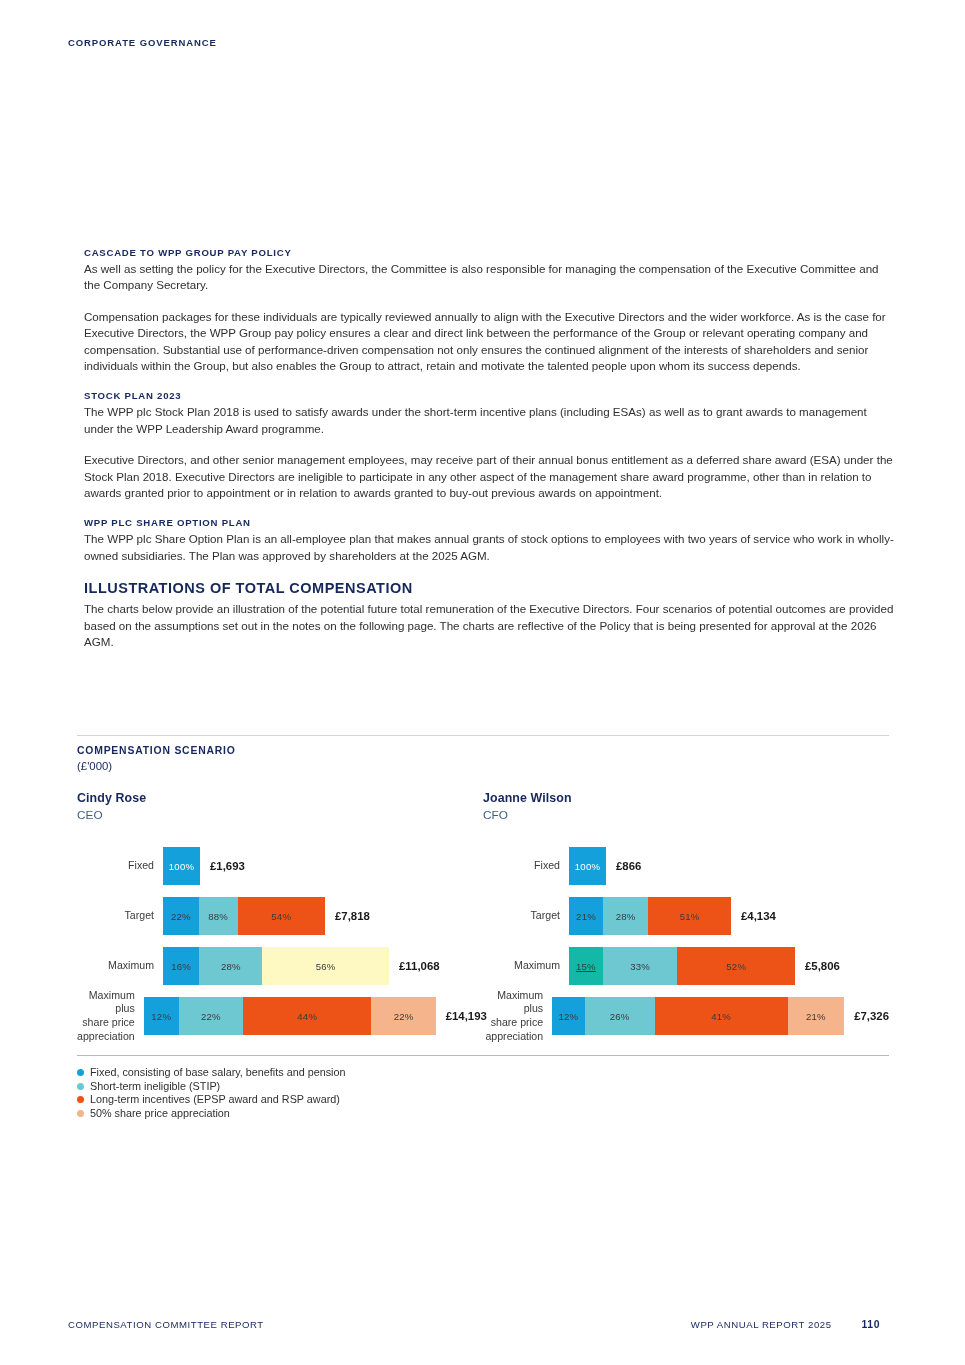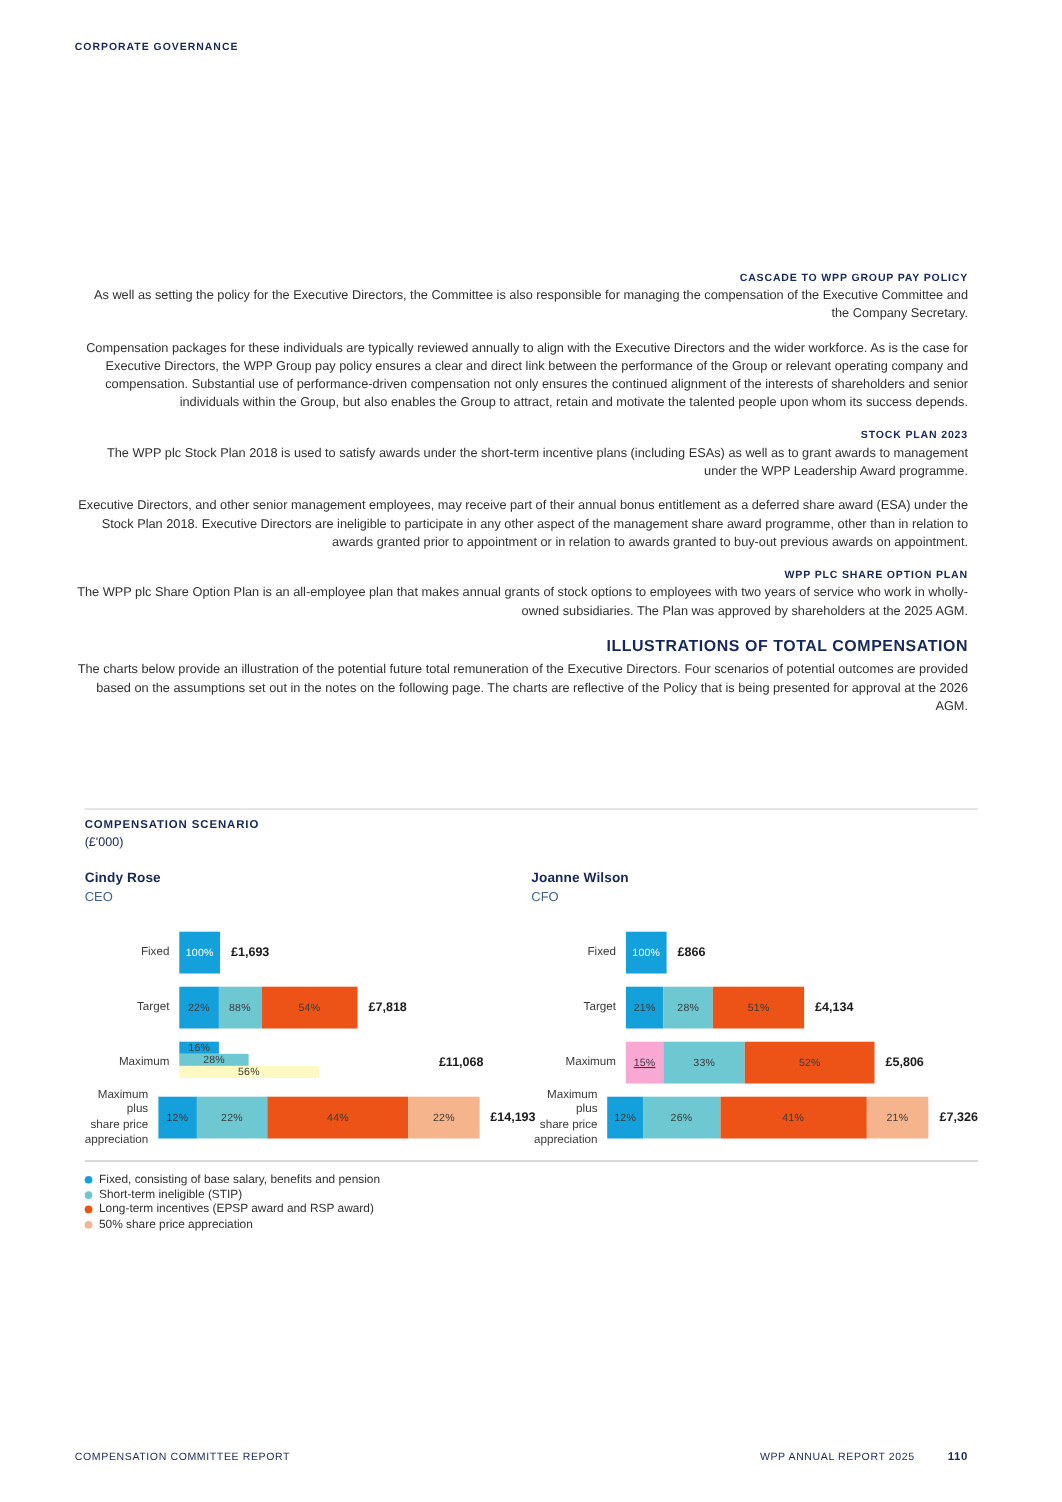--- a/index.html
+++ b/index.html
@@ -29,24 +29,23 @@
     top: 37px;
     font-size: 9.5px;
     font-weight: bold;
     letter-spacing: 0.9px;
     color: #16275c;
   }
 
   
   .content {
     position: absolute;
-    left: 68px;
+    left: 84px;
     top: 246px;
     width: 812px;
-    text-align: right;
   }
 
   h3.sub-head {
     margin: 0 0 2px 0;
     font-size: 9.6px;
     font-weight: bold;
     letter-spacing: 0.75px;
     color: #16275c;
     line-height: 13px;
   }
@@ -260,21 +259,21 @@
                 <div class="seg" style="background: rgb(20, 160, 219); width: 35.64px;">22%</div>
                 <div class="seg" style="background: rgb(110, 200, 210); width: 38.88px;">88%</div>
                 <div class="seg" style="background: rgb(237, 83, 22); width: 87.48px;">54%</div>
               </div>
               <div class="bar-total">£7,818</div>
             </div>
             <div class="bar-row">
               <div class="bar-label">
                 <div>Maximum</div>
               </div>
-              <div class="bar-track" style="width: 226px; flex-direction: column;">
+              <div class="bar-track" style="width: 226px;">
                 <div class="seg" style="background: rgb(20, 160, 219); width: 36.16px;">16%</div>
                 <div class="seg" style="background: rgb(110, 200, 210); width: 63.28px;">28%</div>
                 <div class="seg" style="background: #fef9c3; width: 126.56px;">56%</div>
               </div>
               <div class="bar-total">£11,068</div>
             </div>
             <div class="bar-row">
               <div class="bar-label">
                 <div>Maximum plus</div>
                 <div>share price</div>
@@ -312,21 +311,21 @@
                 <div class="seg" style="background: rgb(110, 200, 210); width: 45.36px;">28%</div>
                 <div class="seg" style="background: rgb(237, 83, 22); width: 82.62px;">51%</div>
               </div>
               <div class="bar-total">£4,134</div>
             </div>
             <div class="bar-row">
               <div class="bar-label">
                 <div>Maximum</div>
               </div>
               <div class="bar-track" style="width: 226px;">
-                <div class="seg" style="background: #f9a8d4; width: 33.9px; text-decoration: underline;">15%</div>
+                <div class="seg" style="background: #14b8a6; width: 33.9px; text-decoration: underline;">15%</div>
                 <div class="seg" style="background: rgb(110, 200, 210); width: 74.58px;">33%</div>
                 <div class="seg" style="background: rgb(237, 83, 22); width: 117.52px;">52%</div>
               </div>
               <div class="bar-total">£5,806</div>
             </div>
             <div class="bar-row">
               <div class="bar-label">
                 <div>Maximum plus</div>
                 <div>share price</div>
                 <div>appreciation</div>

